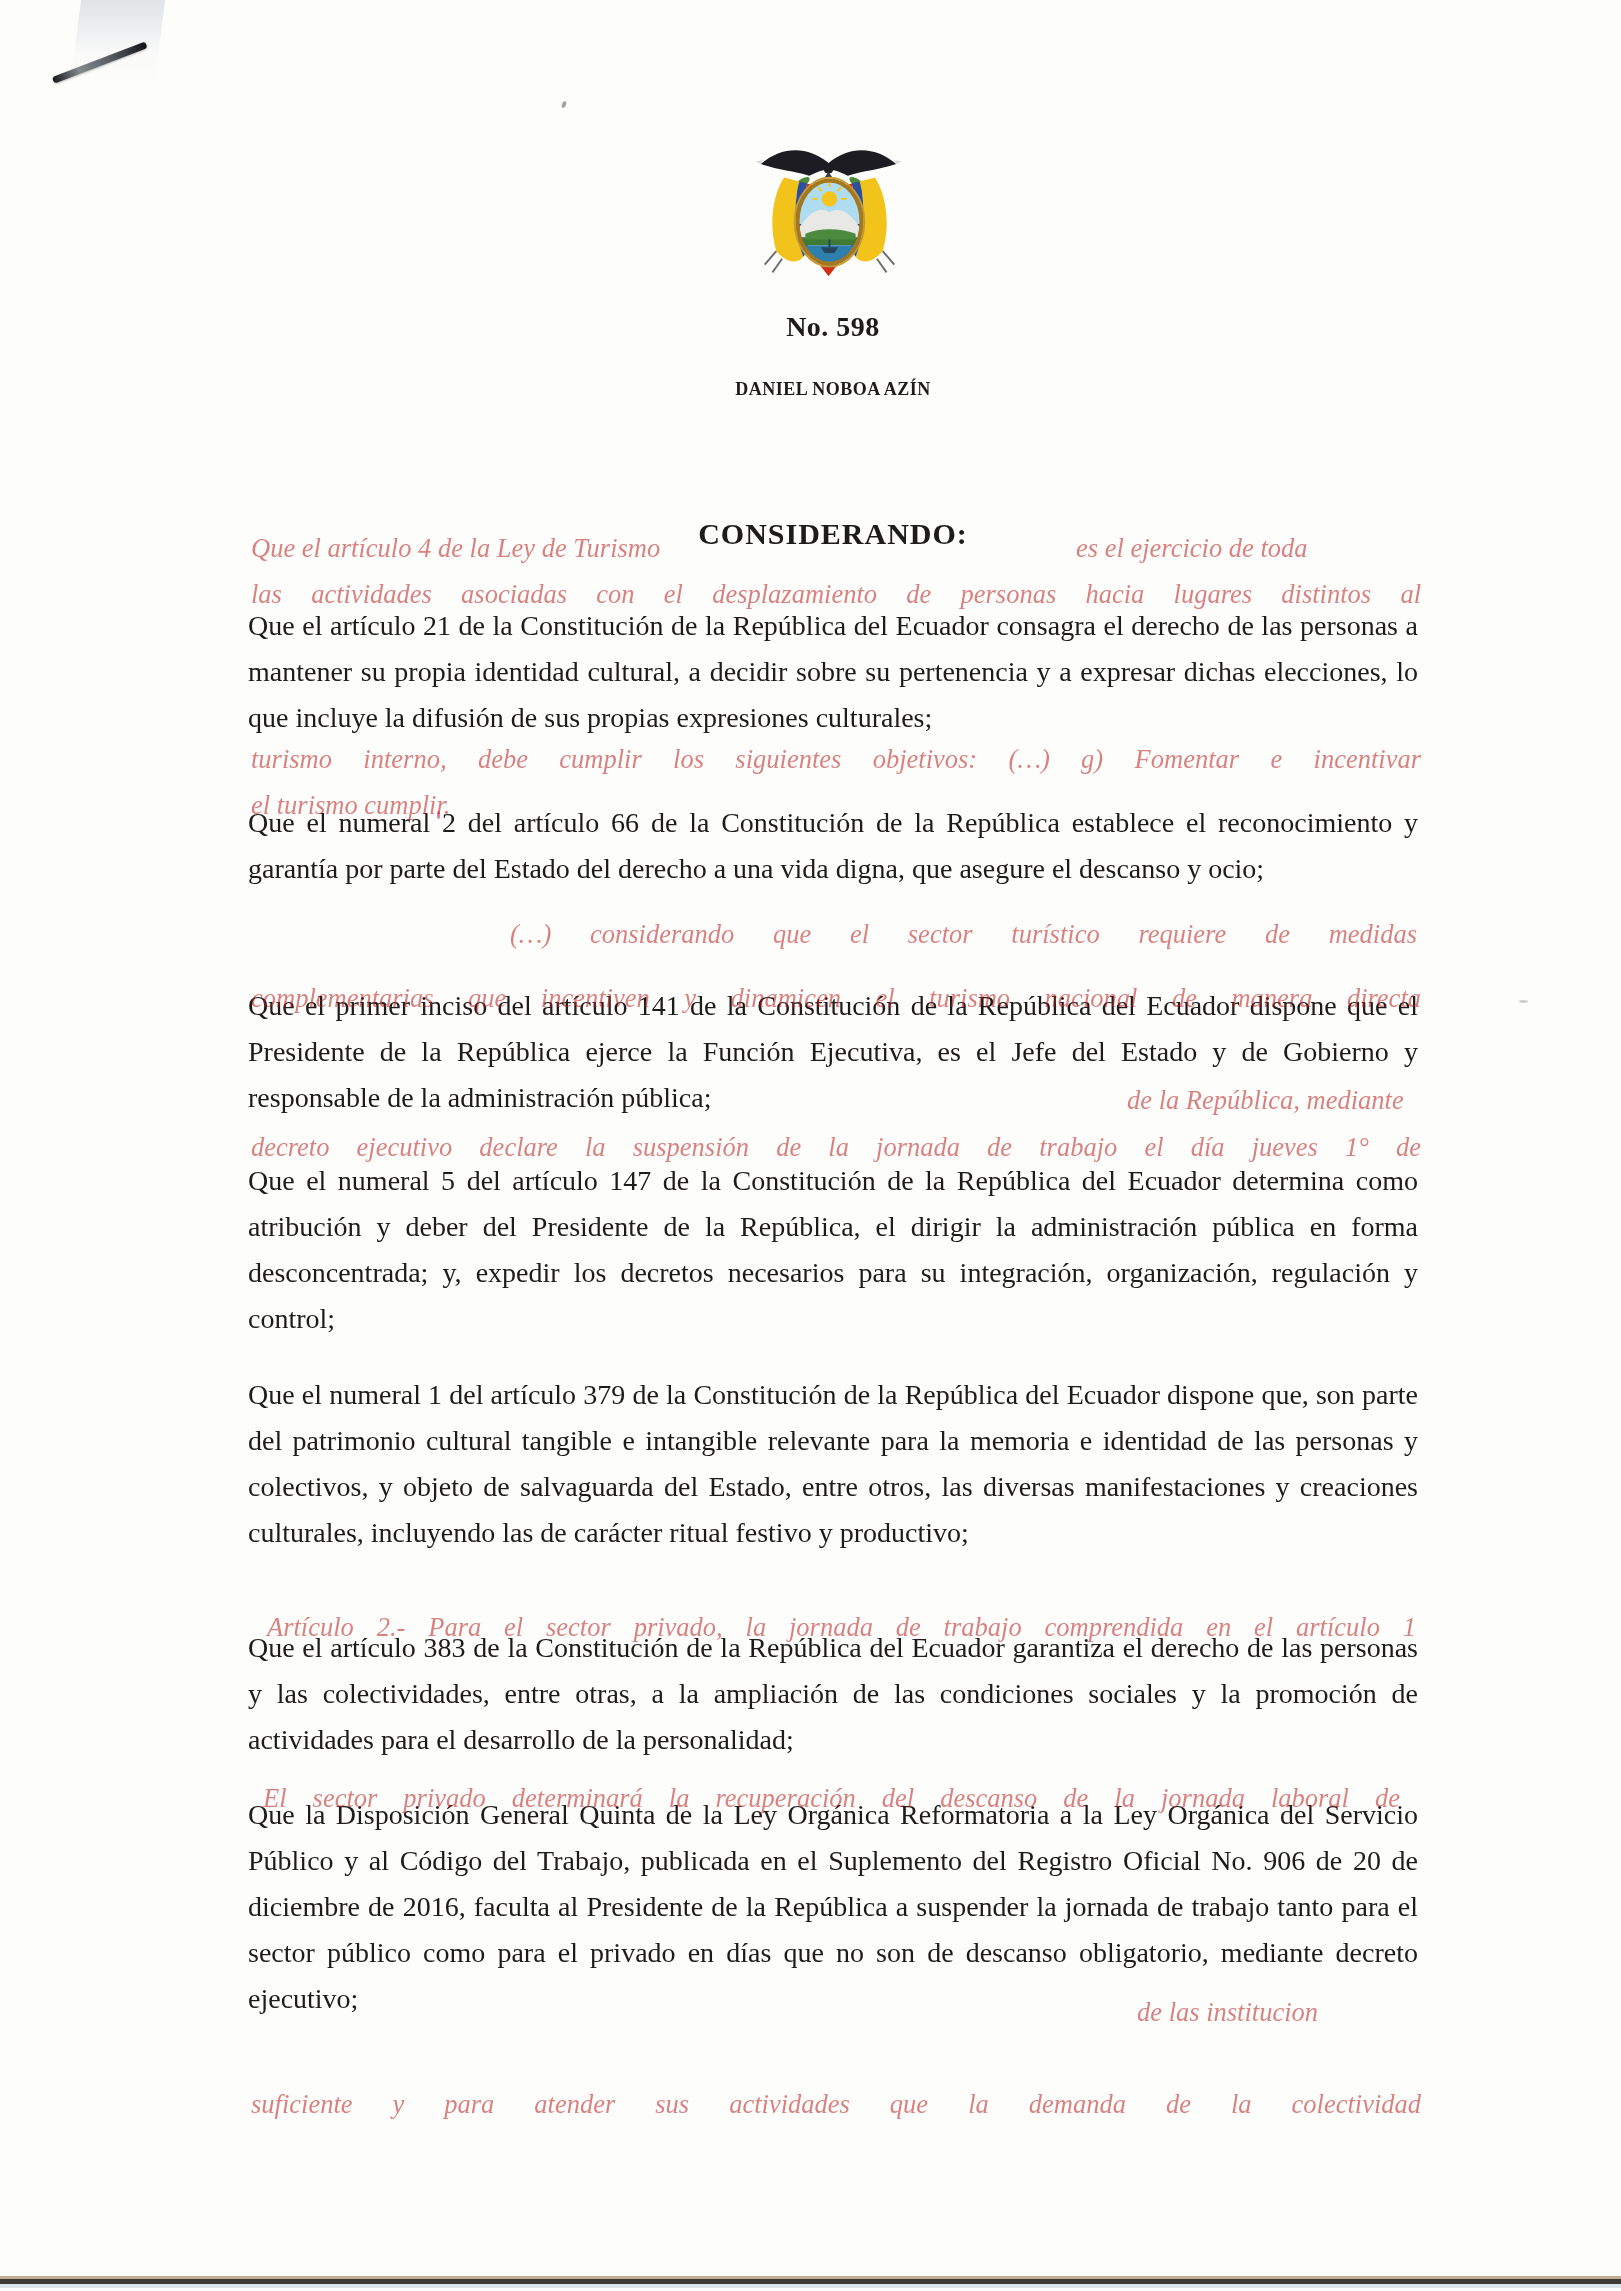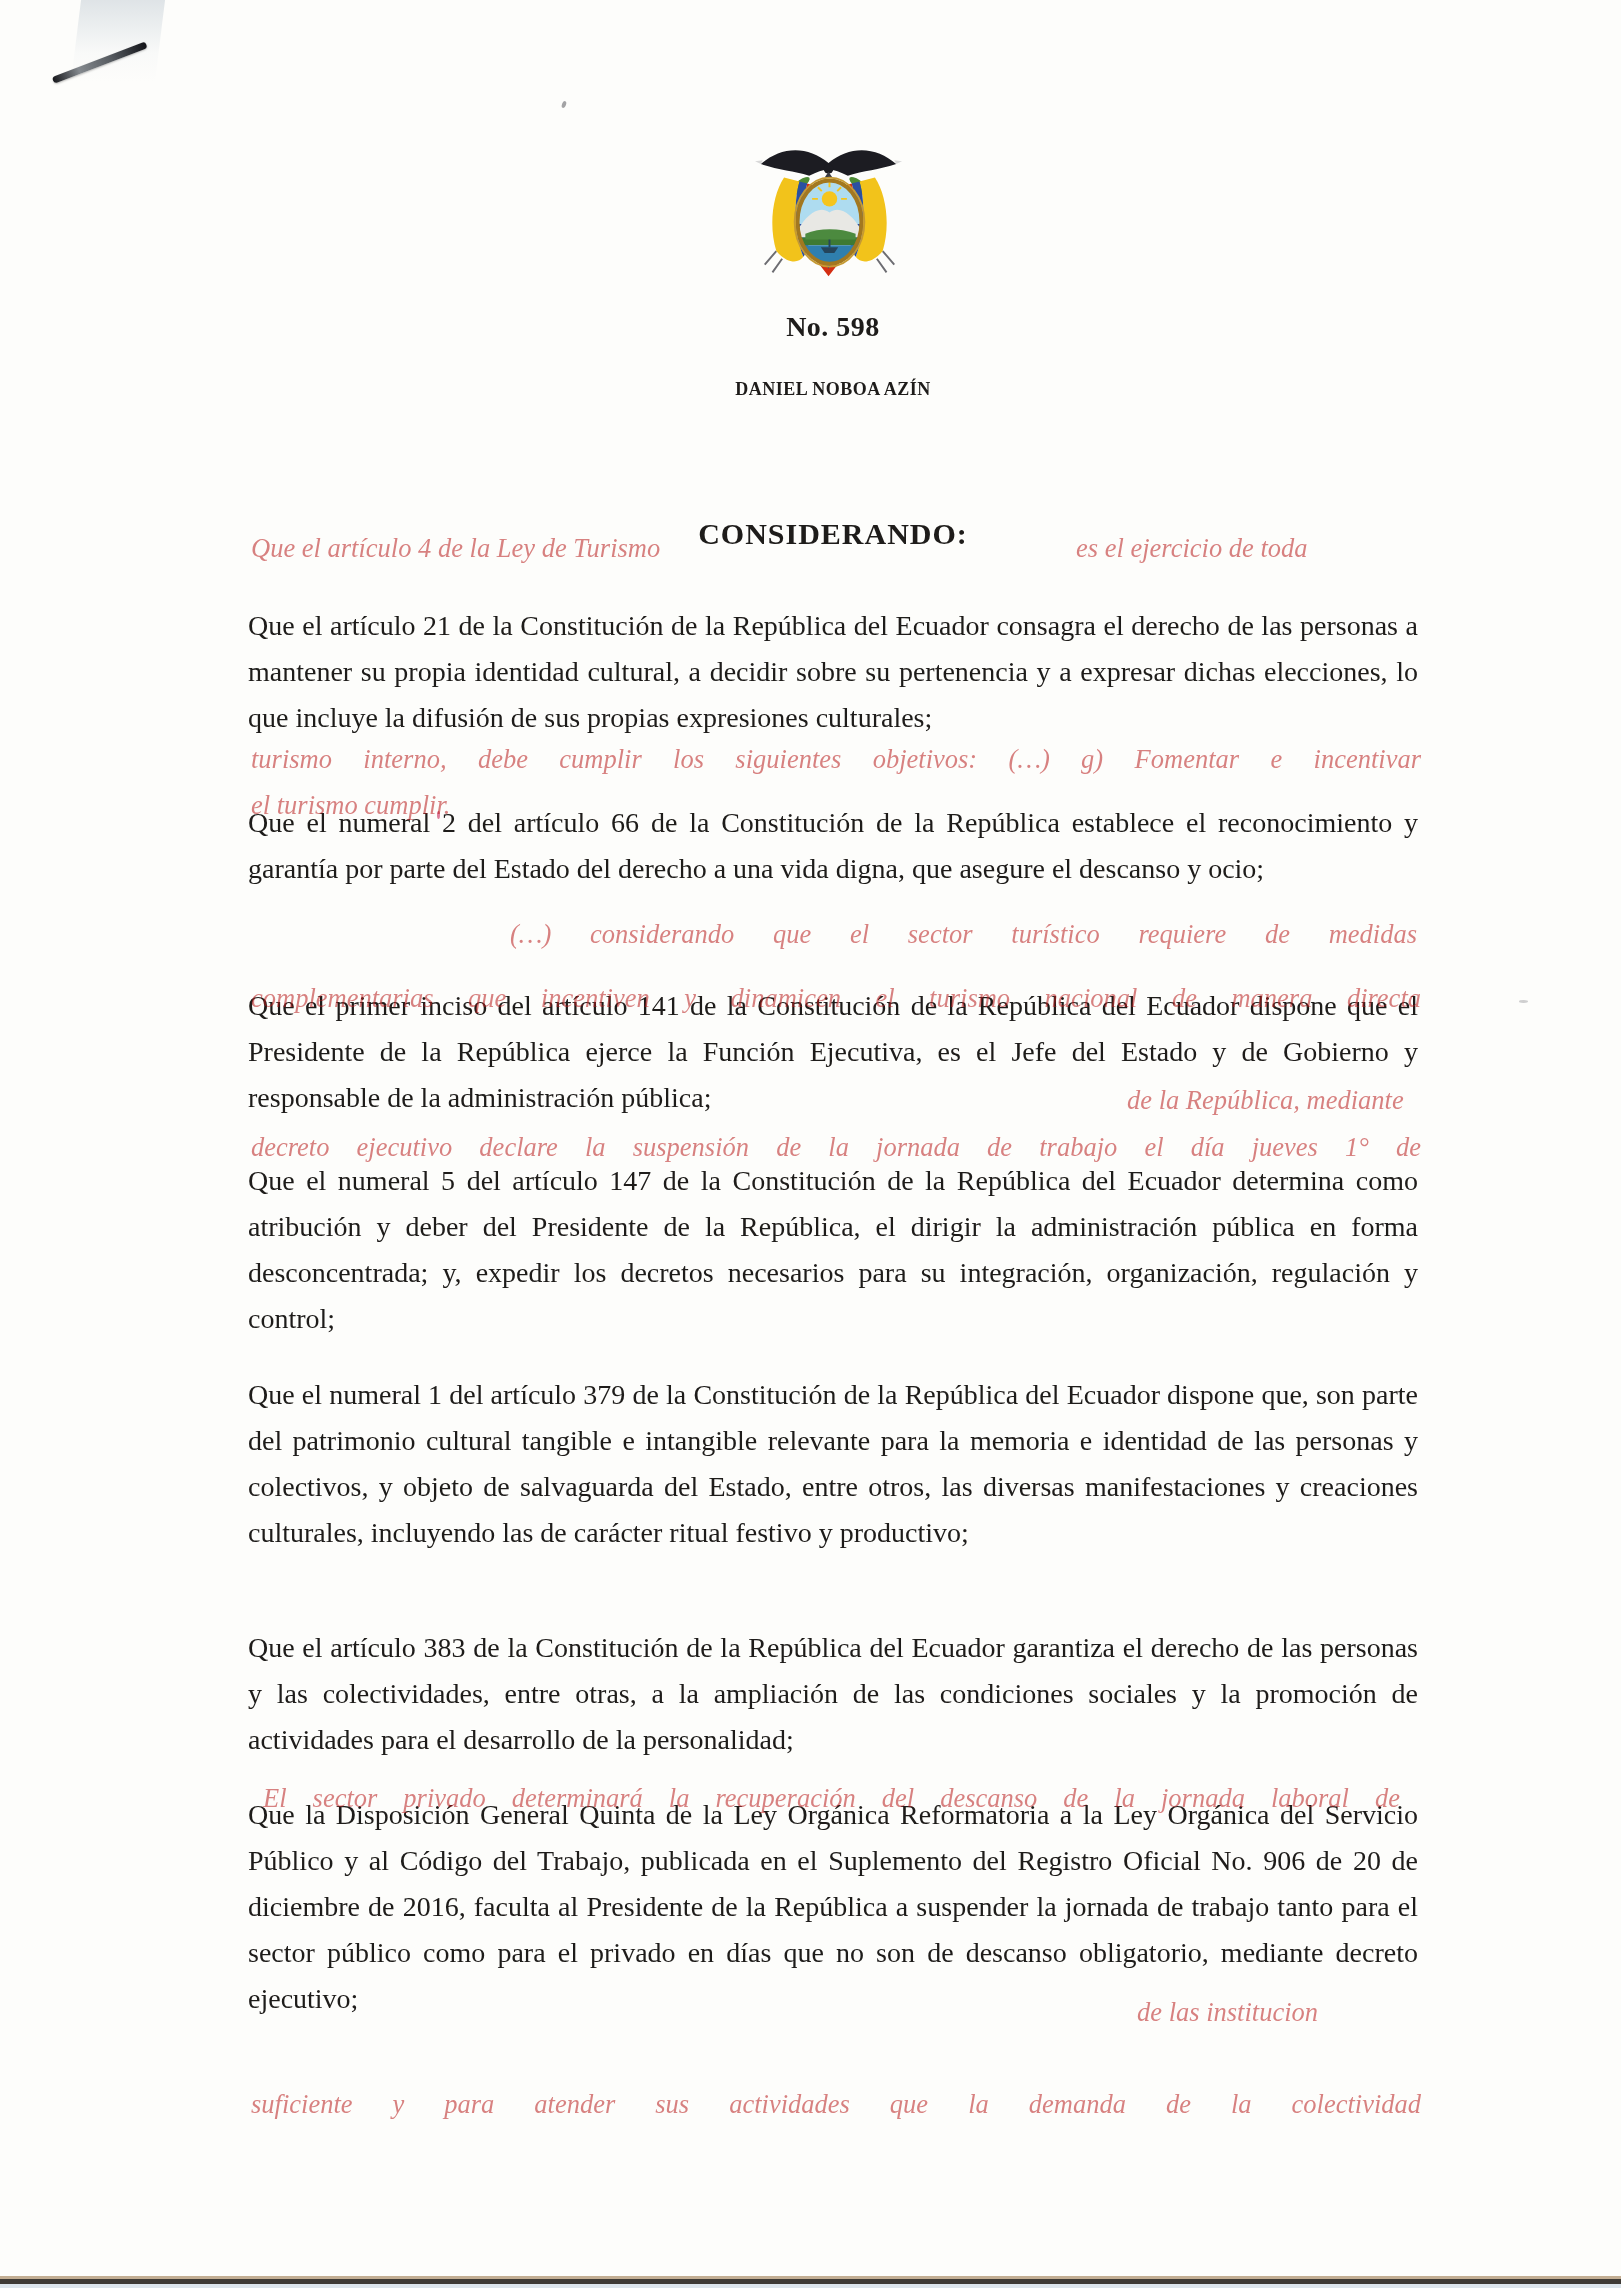--- a/index.html
+++ b/index.html
@@ -141,26 +141,28 @@
   <p class="para p1">Que el artículo 21 de la Constitución de la República del Ecuador consagra el derecho de las personas a mantener su propia identidad cultural, a decidir sobre su pertenencia y a expresar dichas elecciones, lo que incluye la difusión de sus propias expresiones culturales;</p>
   <p class="para p2">Que el numeral 2 del artículo 66 de la Constitución de la República establece el reconocimiento y garantía por parte del Estado del derecho a una vida digna, que asegure el descanso y ocio;</p>
   <p class="para p3">Que el primer inciso del artículo 141 de la Constitución de la República del Ecuador dispone que el Presidente de la República ejerce la Función Ejecutiva, es el Jefe del Estado y de Gobierno y responsable de la administración pública;</p>
   <p class="para p4">Que el numeral 5 del artículo 147 de la Constitución de la República del Ecuador determina como atribución y deber del Presidente de la República, el dirigir la administración pública en forma desconcentrada; y, expedir los decretos necesarios para su integración, organización, regulación y control;</p>
   <p class="para p5">Que el numeral 1 del artículo 379 de la Constitución de la República del Ecuador dispone que, son parte del patrimonio cultural tangible e intangible relevante para la memoria e identidad de las personas y colectivos, y objeto de salvaguarda del Estado, entre otros, las diversas manifestaciones y creaciones culturales, incluyendo las de carácter ritual festivo y productivo;</p>
   <p class="para p6">Que el artículo 383 de la Constitución de la República del Ecuador garantiza el derecho de las personas y las colectividades, entre otras, a la ampliación de las condiciones sociales y la promoción de actividades para el desarrollo de la personalidad;</p>
   <p class="para p7">Que la Disposición General Quinta de la Ley Orgánica Reformatoria a la Ley Orgánica del Servicio Público y al Código del Trabajo, publicada en el Suplemento del Registro Oficial No. 906 de 20 de diciembre de 2016, faculta al Presidente de la República a suspender la jornada de trabajo tanto para el sector público como para el privado en días que no son de descanso obligatorio, mediante decreto ejecutivo;</p>
 
   <p class="ghost g0">Que el artículo 4 de la Ley de Turismo</p>
   <p class="ghost g1">es el ejercicio de toda</p>
+  <p class="ghost g2 gj">las actividades asociadas con el desplazamiento de personas hacia lugares distintos al</p>
   <p class="ghost g3 gj">turismo interno, debe cumplir los siguientes objetivos: (…) g) Fomentar e incentivar</p>
   <p class="ghost g4">el turismo cumplir.</p>
   <p class="ghost g5 gj">(…) considerando que el sector turístico requiere de medidas</p>
   <p class="ghost g6 gj">complementarias que incentiven y dinamicen el turismo nacional de manera directa</p>
   <p class="ghost g7">de la República, mediante</p>
   <p class="ghost g8 gj">decreto ejecutivo declare la suspensión de la jornada de trabajo el día jueves 1° de</p>
+  <p class="ghost g9 gj">Artículo 2.- Para el sector privado, la jornada de trabajo comprendida en el artículo 1</p>
   <p class="ghost g10 gj">El sector privado determinará la recuperación del descanso de la jornada laboral de</p>
   <p class="ghost g11">de las institucion</p>
   <p class="ghost g13 gj">suficiente y para atender sus actividades que la demanda de la colectividad</p>
 
   <div class="edge-tan"></div>
   <div class="edge-dark"></div>
   <div class="edge-band"></div>
 
 </div>
 

